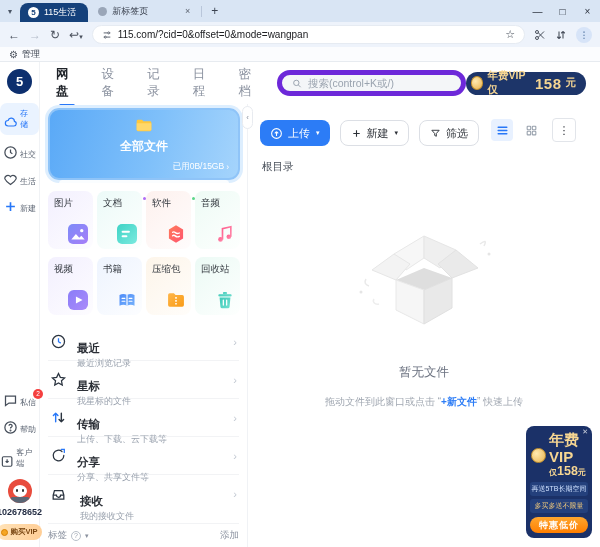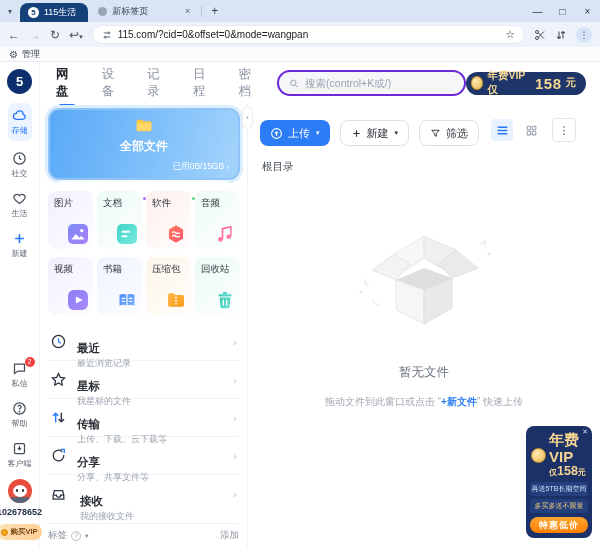--- a/index.html
+++ b/index.html
@@ -37,21 +37,21 @@
   .gear { font-size:10px; color:#49505c; }
 
   
   .page { position:absolute; left:0; top:62px; right:0; bottom:0; background:#fff; }
 
   
   .rail { position:absolute; left:0; top:0; width:40px; height:100%; border-right:1px solid #f0f2f5;
     display:flex; flex-direction:column; align-items:center; }
   .logo5 { width:25px; height:25px; border-radius:50%; background:#0d2f6e; color:#fff;
     font-weight:bold; font-size:13px; display:grid; place-items:center; margin:7px 0 6px; }
-  .rail-item { display:flex; flex-direction:column; align-items:center; gap:2px; margin:6px 0;
+  .rail-item { display:flex; flex-direction:row; align-items:flex-end; gap:2px; margin:6px 0;
     font-size:8px; color:#5b6472; position:relative; }
   .rail-item svg { color:#454d59; }
   .rail-item.active { background:#eaf3ff; border-radius:7px; padding:5px 4px; color:#2777f8; margin:3px 0 4px; }
   .rail-item.active svg { color:#2777f8; }
   .rail-item.blue svg { color:#2777f8; }
   .rail-spacer { flex:1; }
   .badge { position:absolute; top:-4px; right:-7px; background:#f53f3f; color:#fff; font-size:6.5px;
     min-width:10px; height:10px; border-radius:5px; display:grid; place-items:center; padding:0 2px; }
   .avatar { width:24px; height:24px; border-radius:50%; background:#e84c3d; position:relative;
     margin:4px 0 2px; overflow:hidden; }
@@ -65,21 +65,21 @@
   .vip-dot { width:7px; height:7px; border-radius:50%; background:#f5a623; border:1px solid #d98200; }
 
   
   .hdr { position:absolute; left:40px; top:0; width:560px; height:42px; display:flex; align-items:center; padding:0 14px 0 16px; }
   .htabs { display:flex; gap:23px; align-items:center; }
   .htab { font-size:12.5px; color:#8a919f; position:relative; }
   .htab.active { color:#1f2329; font-weight:bold; }
   .htab.active::after { content:""; position:absolute; left:50%; transform:translateX(-50%); bottom:-7px;
     width:16px; height:3px; border-radius:2px; background:#2777f8; }
   .search { margin-left:16px; width:198px; height:26px; border-radius:13px; background:#f4f6f8;
-    border:2px solid #6d28d9; display:flex; align-items:center; gap:6px; padding:0 10px; }
+    border:5px solid #6d28d9; display:flex; align-items:center; gap:6px; padding:0 10px; }
   .search input { border:none; outline:none; background:transparent; font-size:10.5px; color:#333; width:100%;
     font-family:"Liberation Sans", sans-serif; }
   .search input::placeholder { color:#9aa3af; }
   .vip-pill { margin-left:auto; height:23px; background:#1d3569; border-radius:12px; display:flex;
     align-items:center; gap:4px; padding:0 10px 0 5px; }
   .vip-pill .t { color:#f6d692; font-size:10.5px; font-weight:bold; }
   .vip-pill .p { color:#f6d692; font-size:15px; font-weight:bold; letter-spacing:.5px; }
   .medal { width:14px; height:14px; border-radius:50%; background:radial-gradient(circle at 35% 35%,#ffe9b0,#e9b44f); border:1px solid #c9952f; }
 
   

